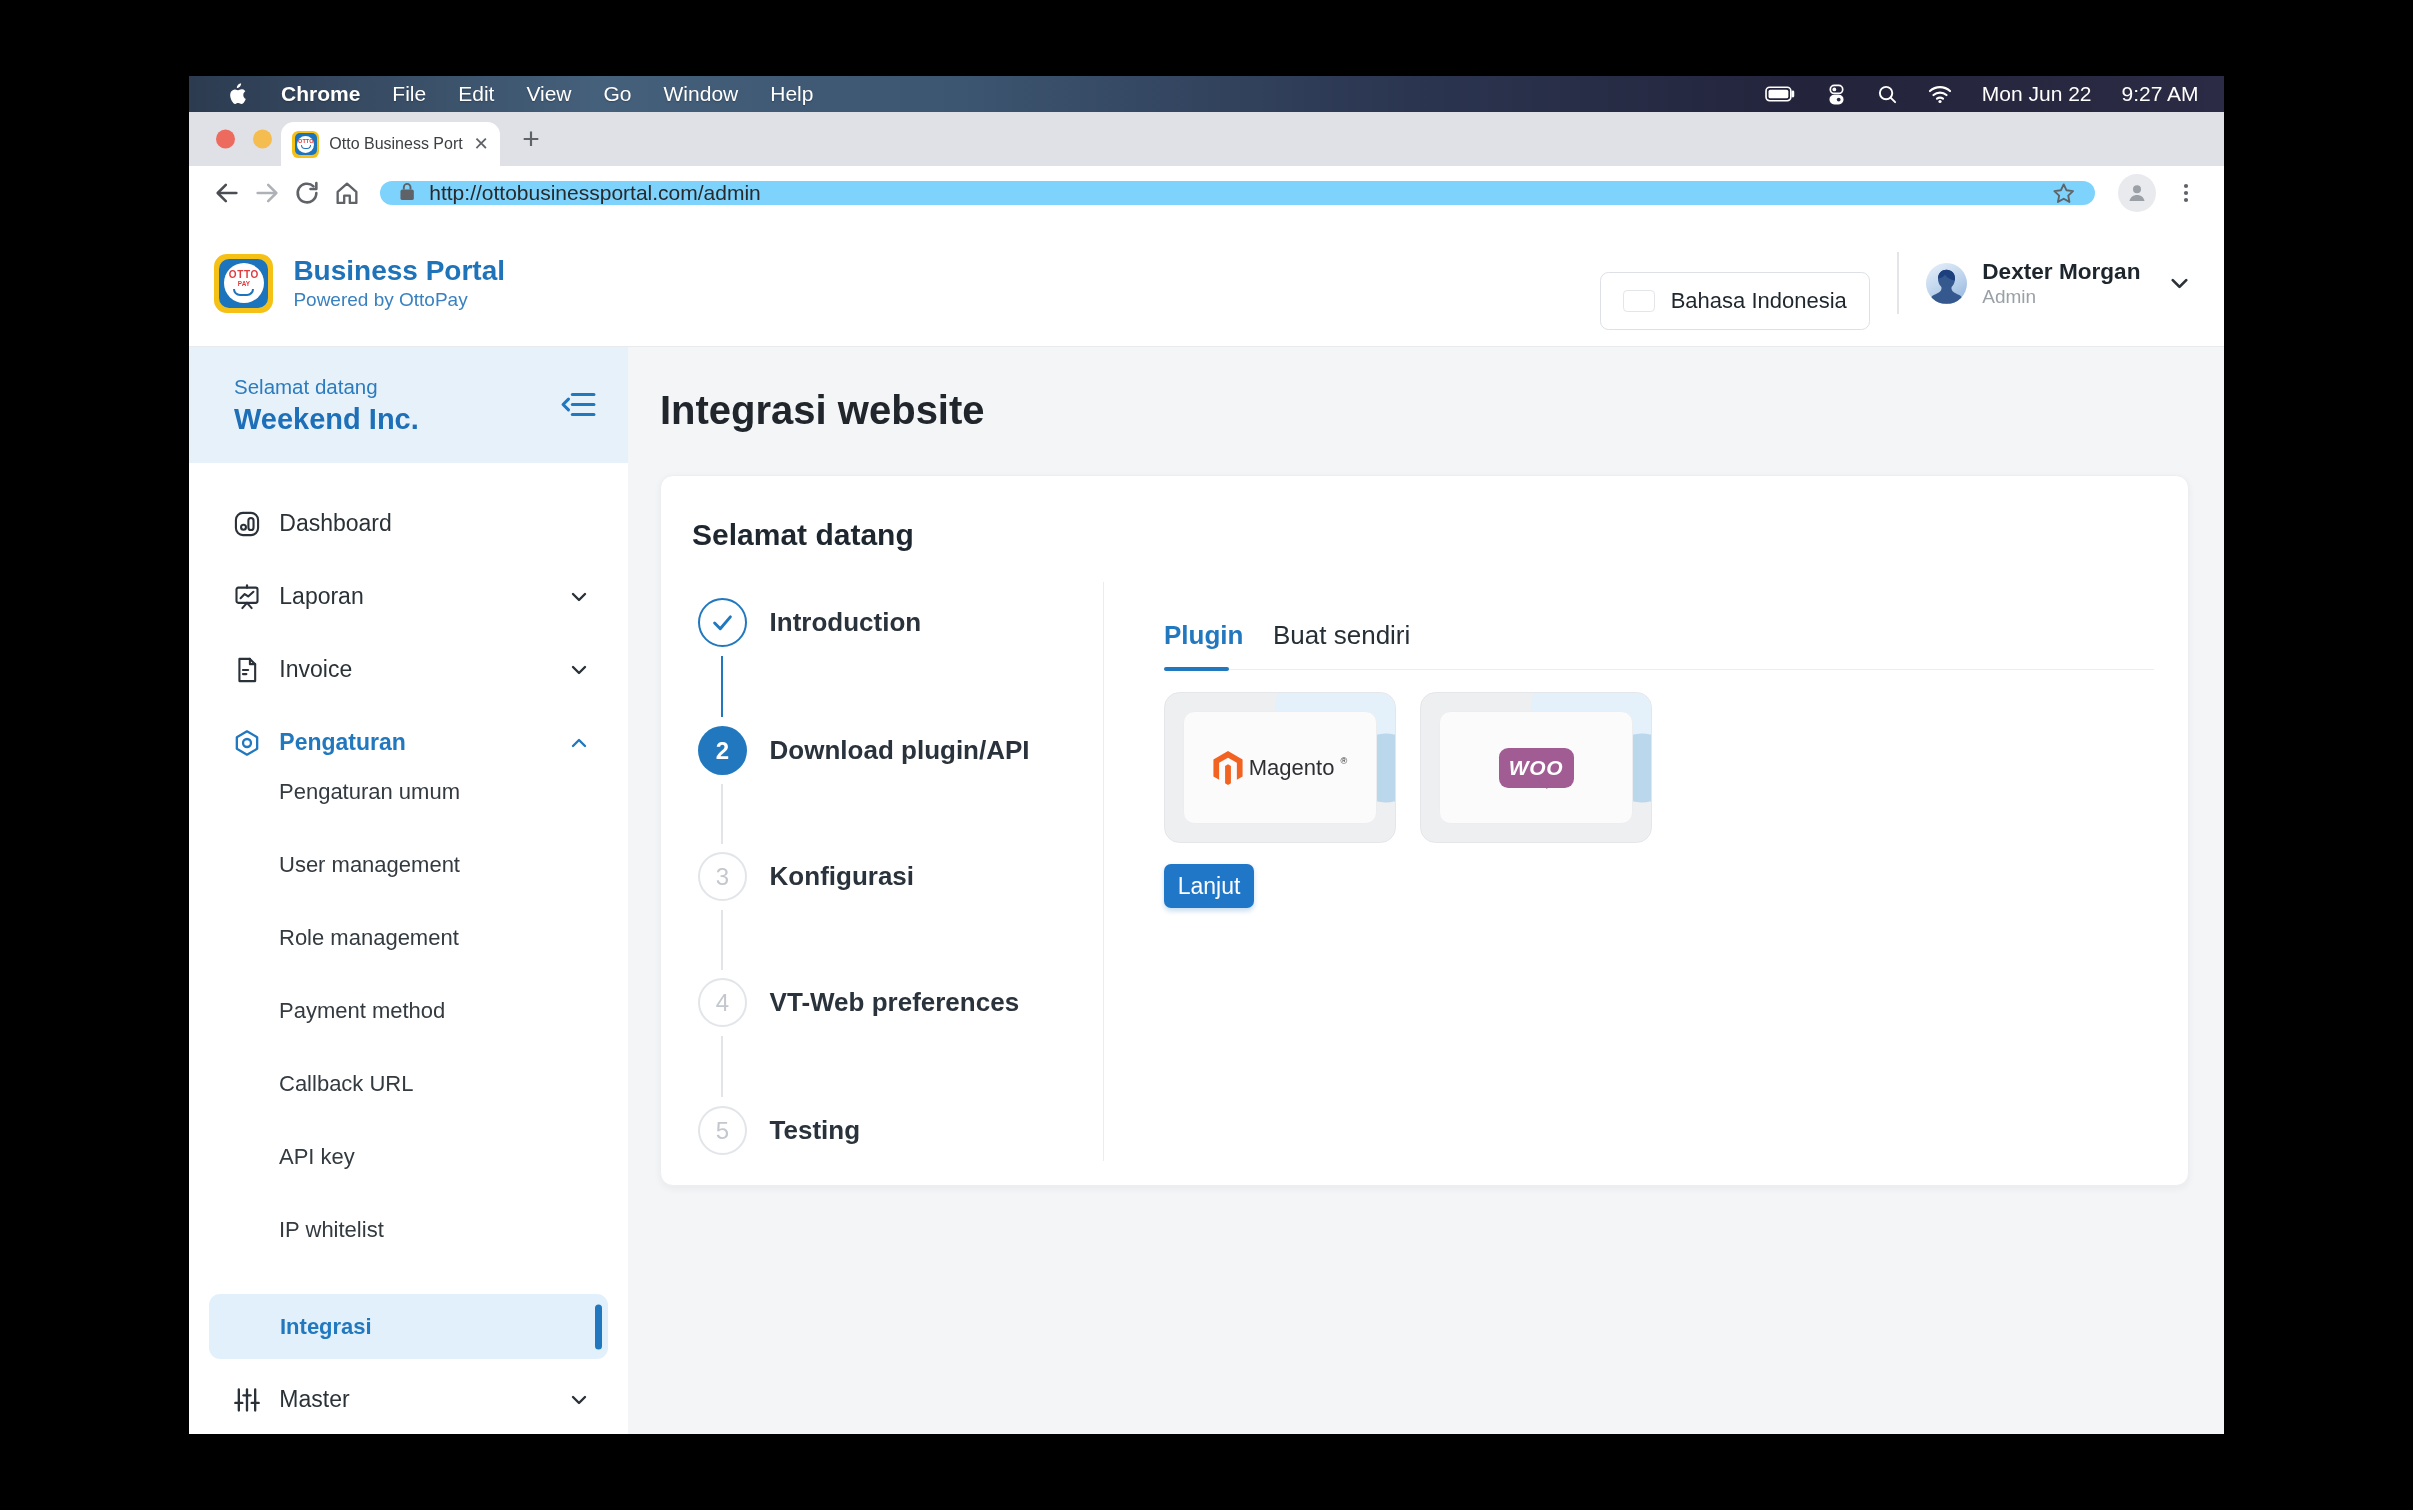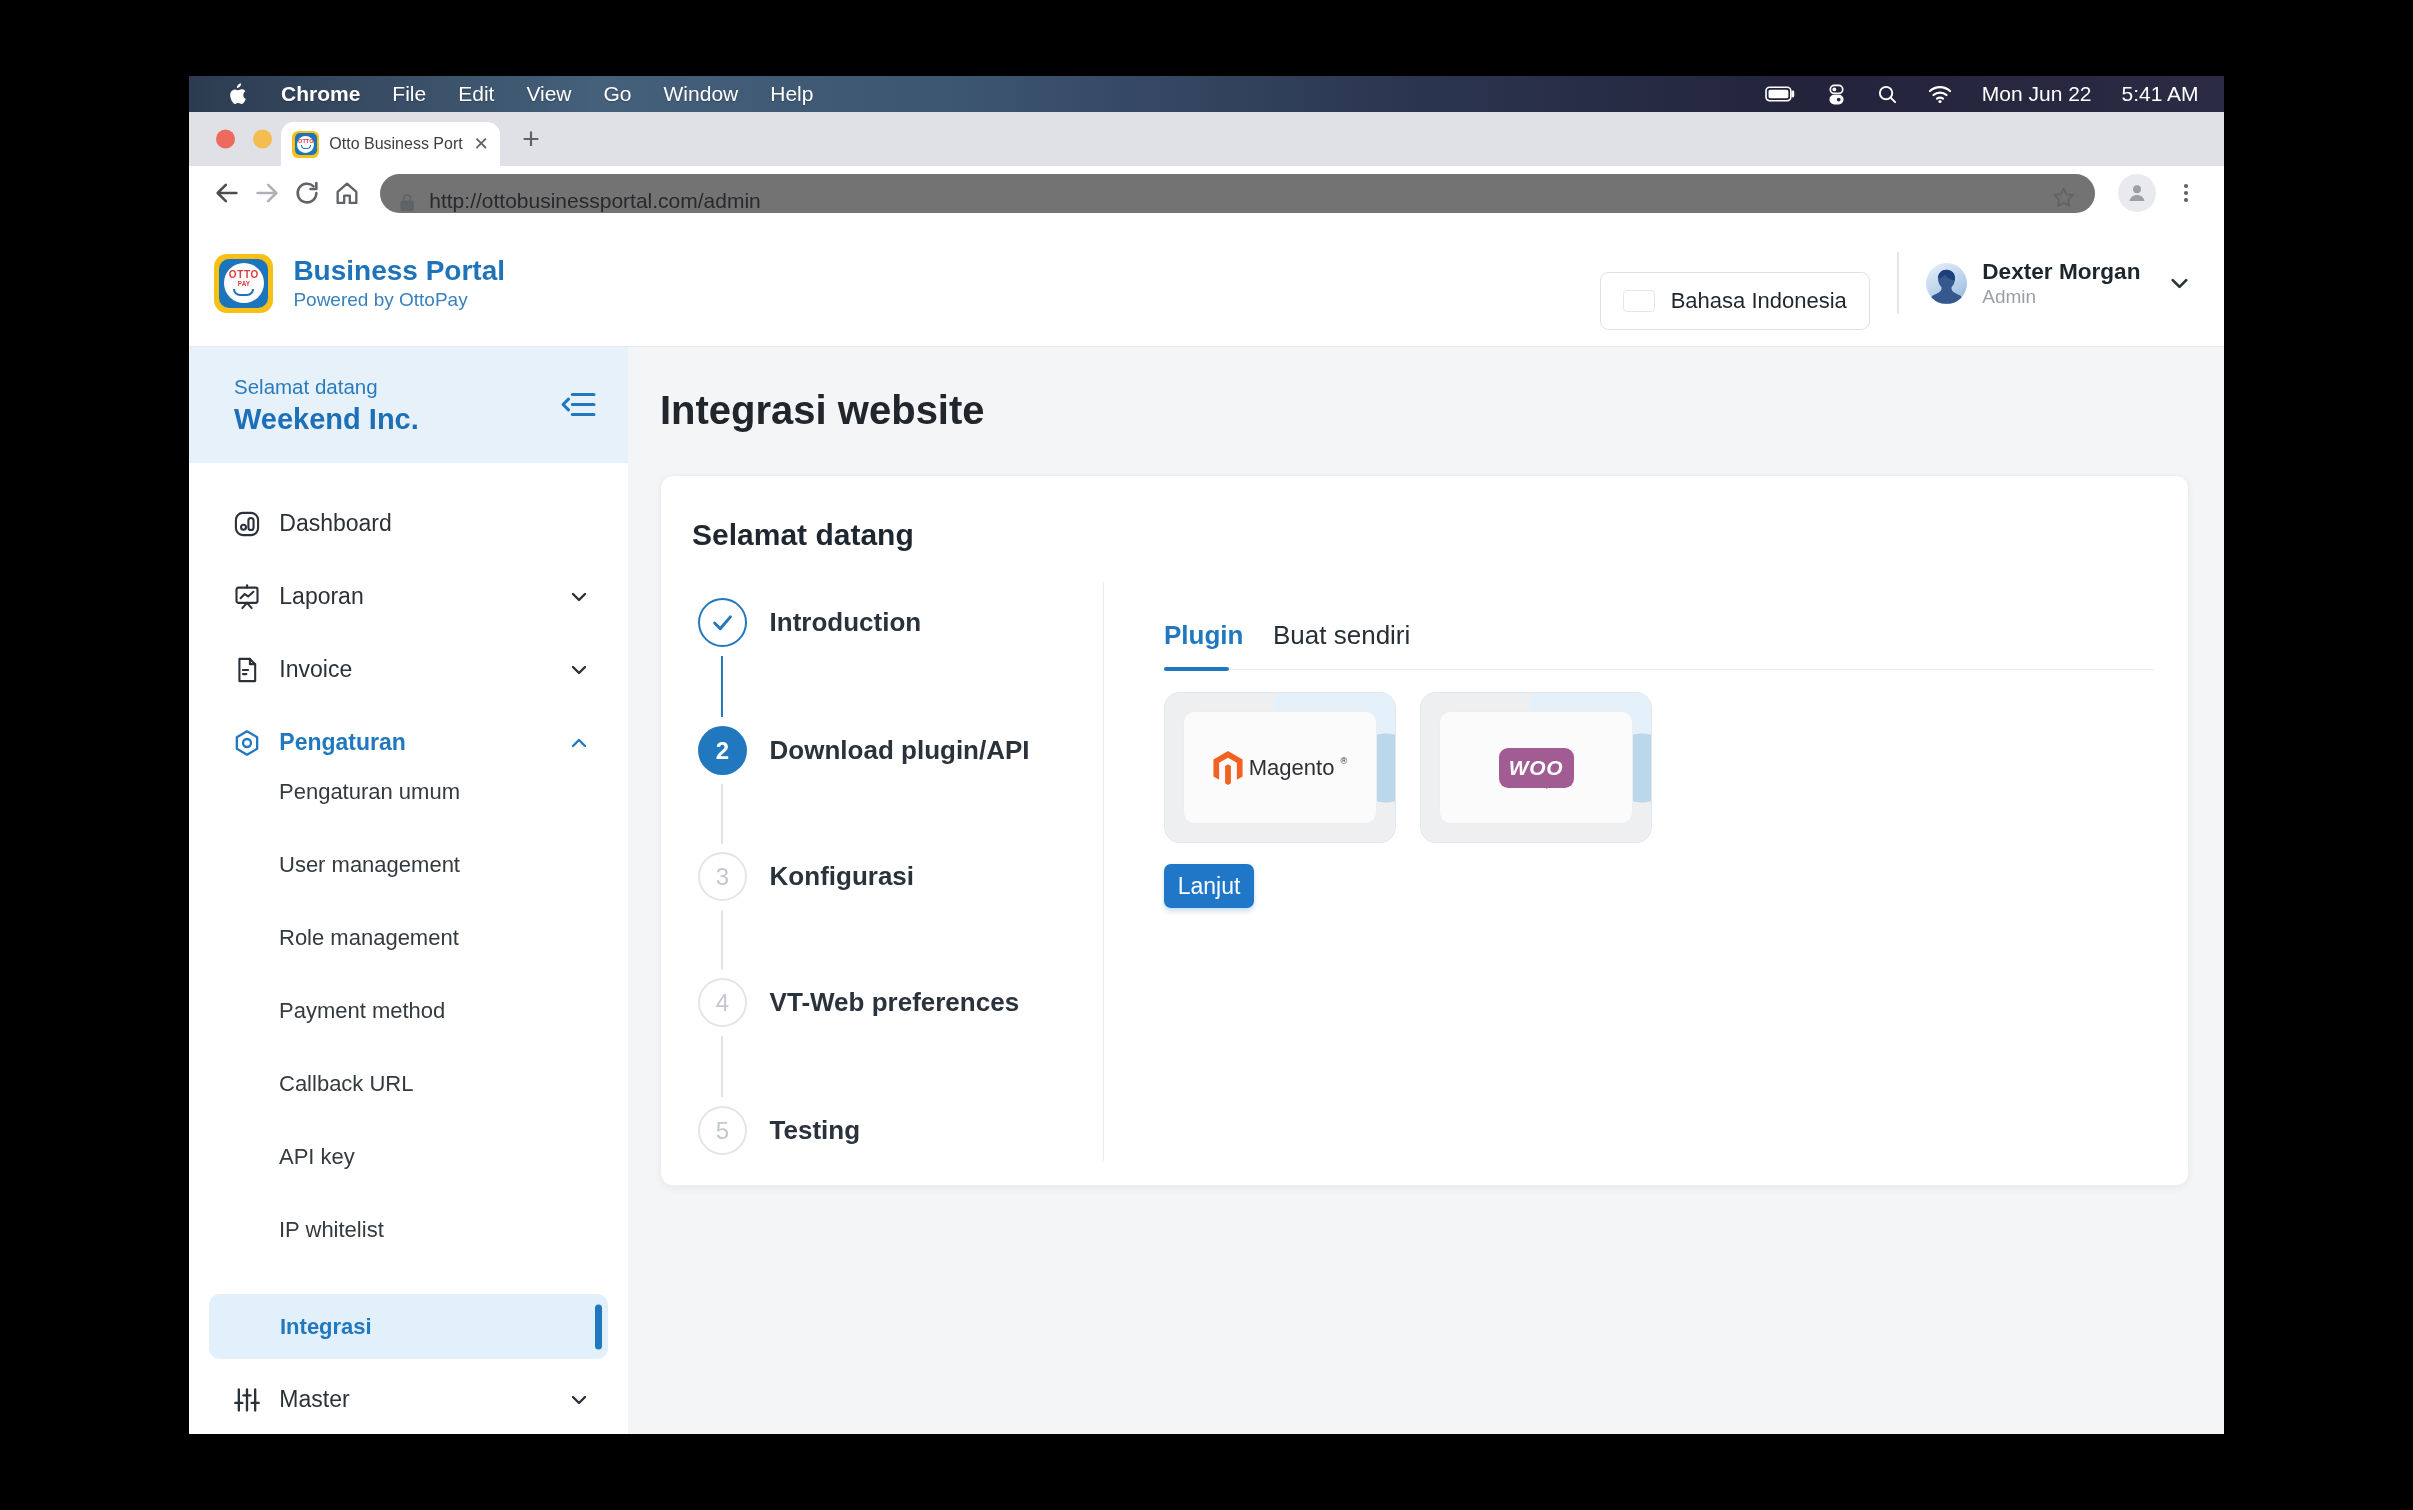--- a/index.html
+++ b/index.html
@@ -32,21 +32,21 @@
   
   .otto-fav{width:27px;height:27px;background:#F6C116;border-radius:6.4px;display:flex;align-items:center;justify-content:center;flex:0 0 27px;}
   .otto-fav .in{width:22px;height:22px;background:#1C75BC;border-radius:5px;display:flex;align-items:center;justify-content:center;}
   .otto-fav .c{width:17px;height:17px;background:#fff;border-radius:50%;display:flex;flex-direction:column;align-items:center;justify-content:center;}
   .otto-fav .t1{font-size:5.6px;font-weight:800;color:#E03A3E;line-height:1;}
   .otto-fav .sm{width:10px;height:3.5px;border:1.4px solid #1C75BC;border-top:none;border-radius:0 0 5.6px 5.6px;margin-top:0.7px;}
 
   
   .toolbar{height:54px;flex:0 0 54px;background:#fff;display:flex;align-items:center;padding:0 18.3px;}
   .navbtn{width:40px;height:40px;display:flex;align-items:center;justify-content:center;flex:0 0 auto;}
-  .omnibox{flex:1;height:39px;background:#737373;border-radius:20px;margin:0 12.7px;display:flex;align-items:flex-end;
+  .omnibox{flex:1;height:24px;background:#7dd3fc;border-radius:20px;margin:0 12.7px;display:flex;align-items:flex-start;
     padding:0 18.3px;gap:12.7px;}
   .url{font-size:21px;color:#27292C;}
   .omni-star{margin-left:auto;}
   .profile-btn{width:38px;height:38px;border-radius:50%;background:#E8EAED;display:flex;align-items:center;justify-content:center;margin:0 10px;}
 
   
   .appheader{height:127px;flex:0 0 127px;background:#fff;border-bottom:1.4px solid #E8EAED;display:flex;align-items:center;padding:0 31px 0 25.4px;}
   .brand{display:flex;align-items:center;gap:20px;}
   .brandlogo{width:59px;height:59px;background:#F6C116;border-radius:12.7px;display:flex;align-items:center;justify-content:center;flex:0 0 59px;}
   .brandlogo .in{width:49px;height:49px;background:#1C75BC;border-radius:10px;display:flex;align-items:center;justify-content:center;}
@@ -171,21 +171,21 @@
       </span>
       <span style="display:flex;">
         <svg width="24" height="20" viewBox="0 0 24 19" fill="none" stroke="#fff" stroke-width="2.2" stroke-linecap="round">
               <path d="M2 6.5a15 15 0 0 1 20 0"></path>
               <path d="M5.5 10.5a10 10 0 0 1 13 0"></path>
               <path d="M9 14.2a5.2 5.2 0 0 1 6 0"></path>
               <circle cx="12" cy="17" r="1.6" fill="#fff" stroke="none"></circle>
             </svg>
       </span>
       <span class="mdate">Mon Jun 22</span>
-      <span class="mtime">5:41 AM</span>
+      <span class="mtime">9:27 AM</span>
     </span>
   </div>
 
   <div class="tabstrip">
     <div class="traffic">
       <span class="light red"></span>
       <span class="light yellow"></span>
       <span class="light green"></span>
     </div>
     <div class="tab">

